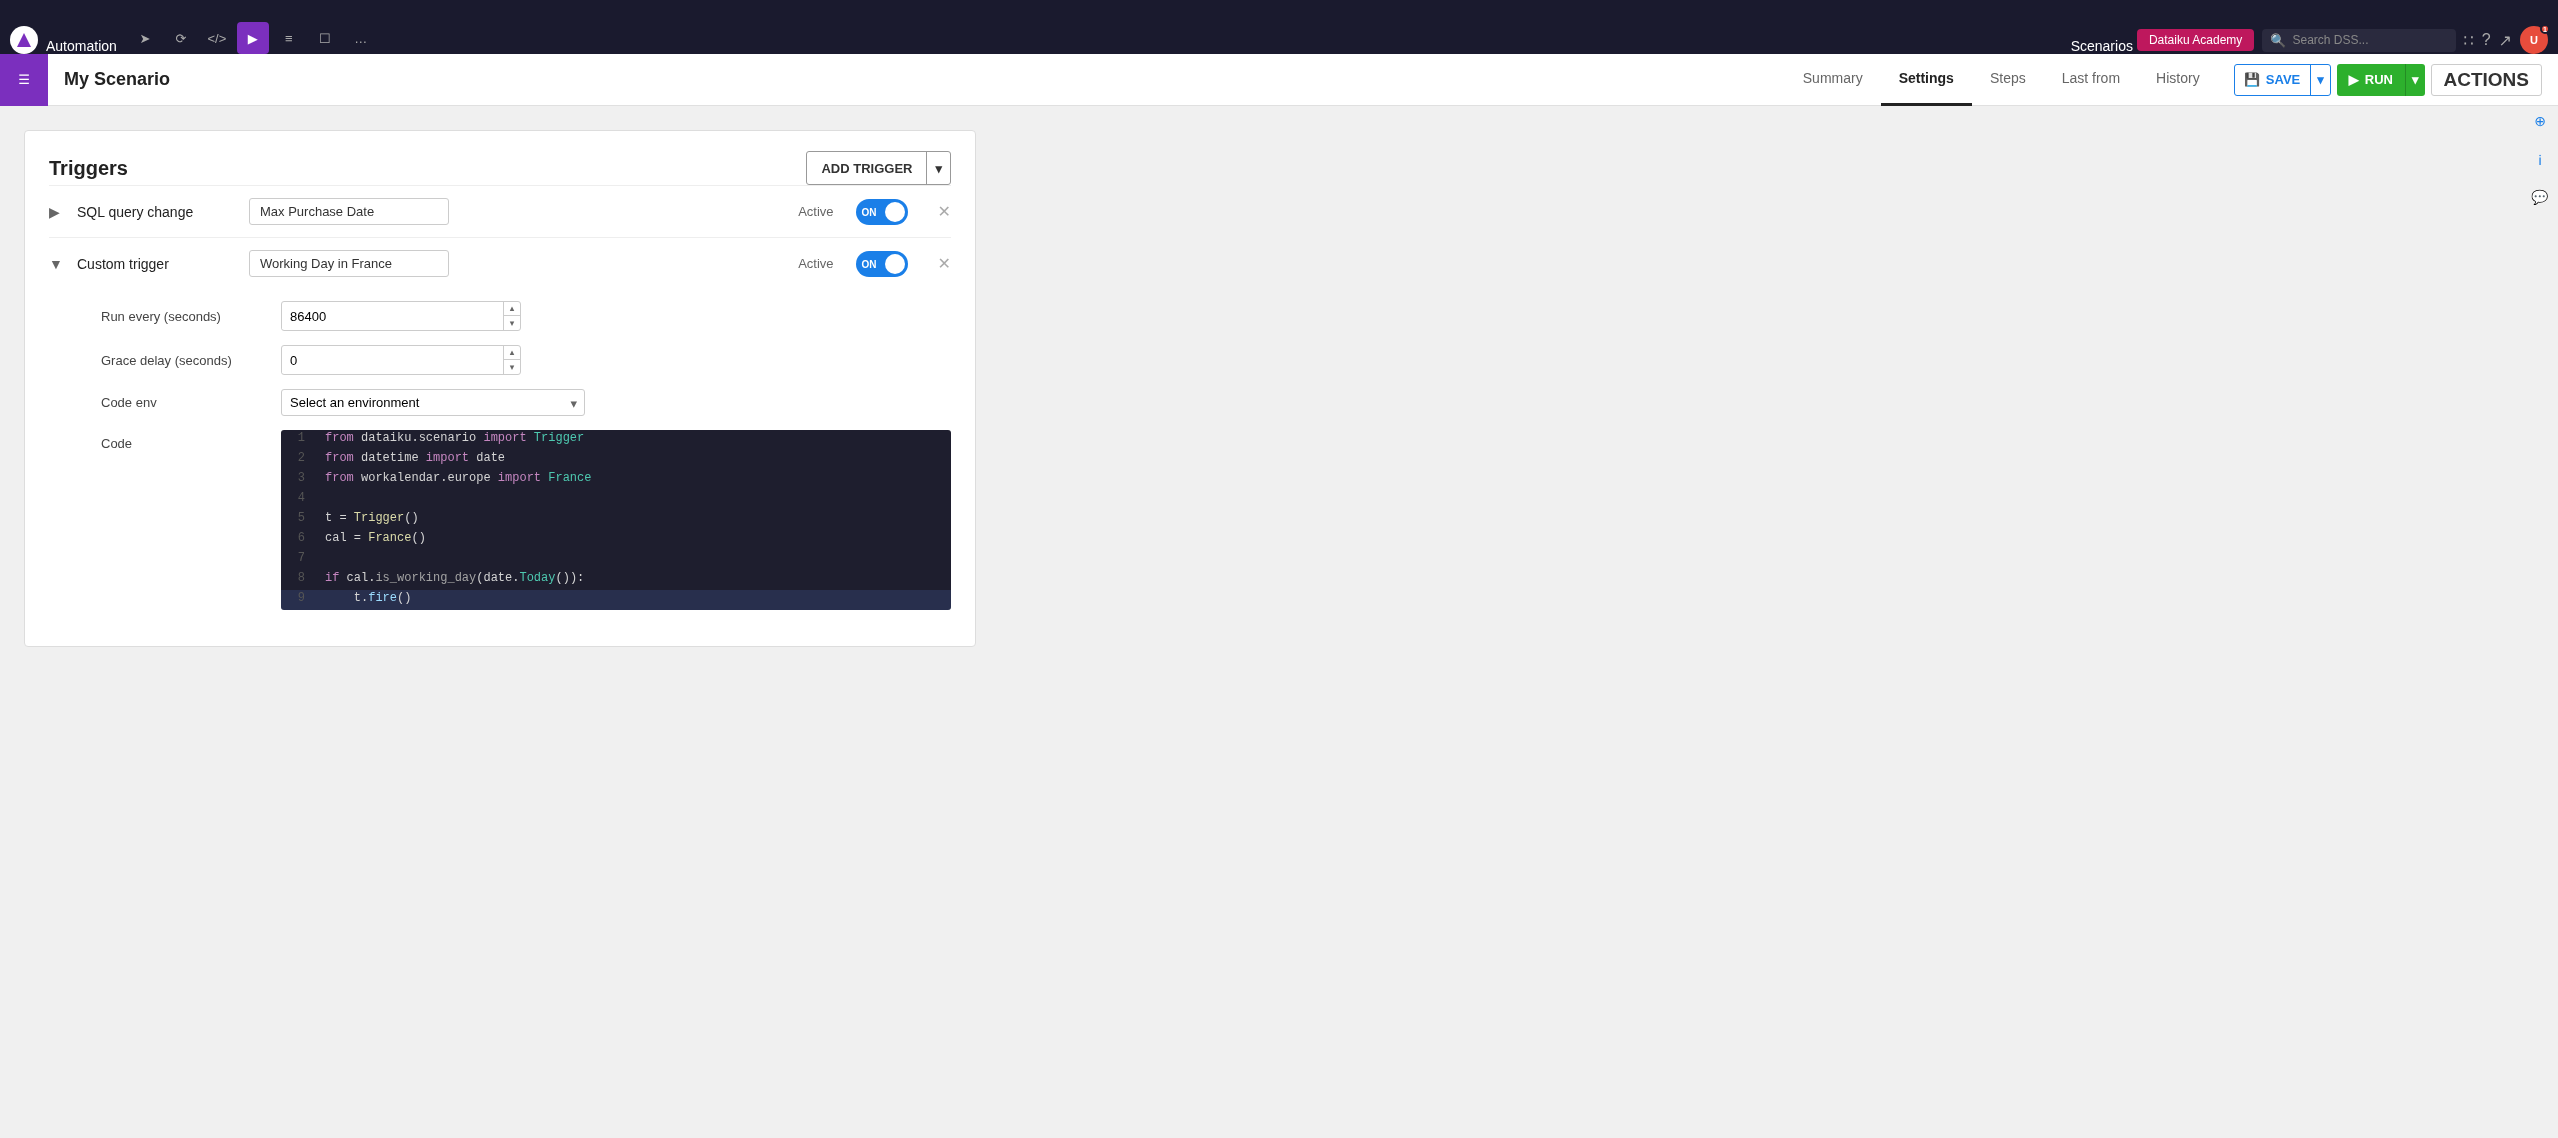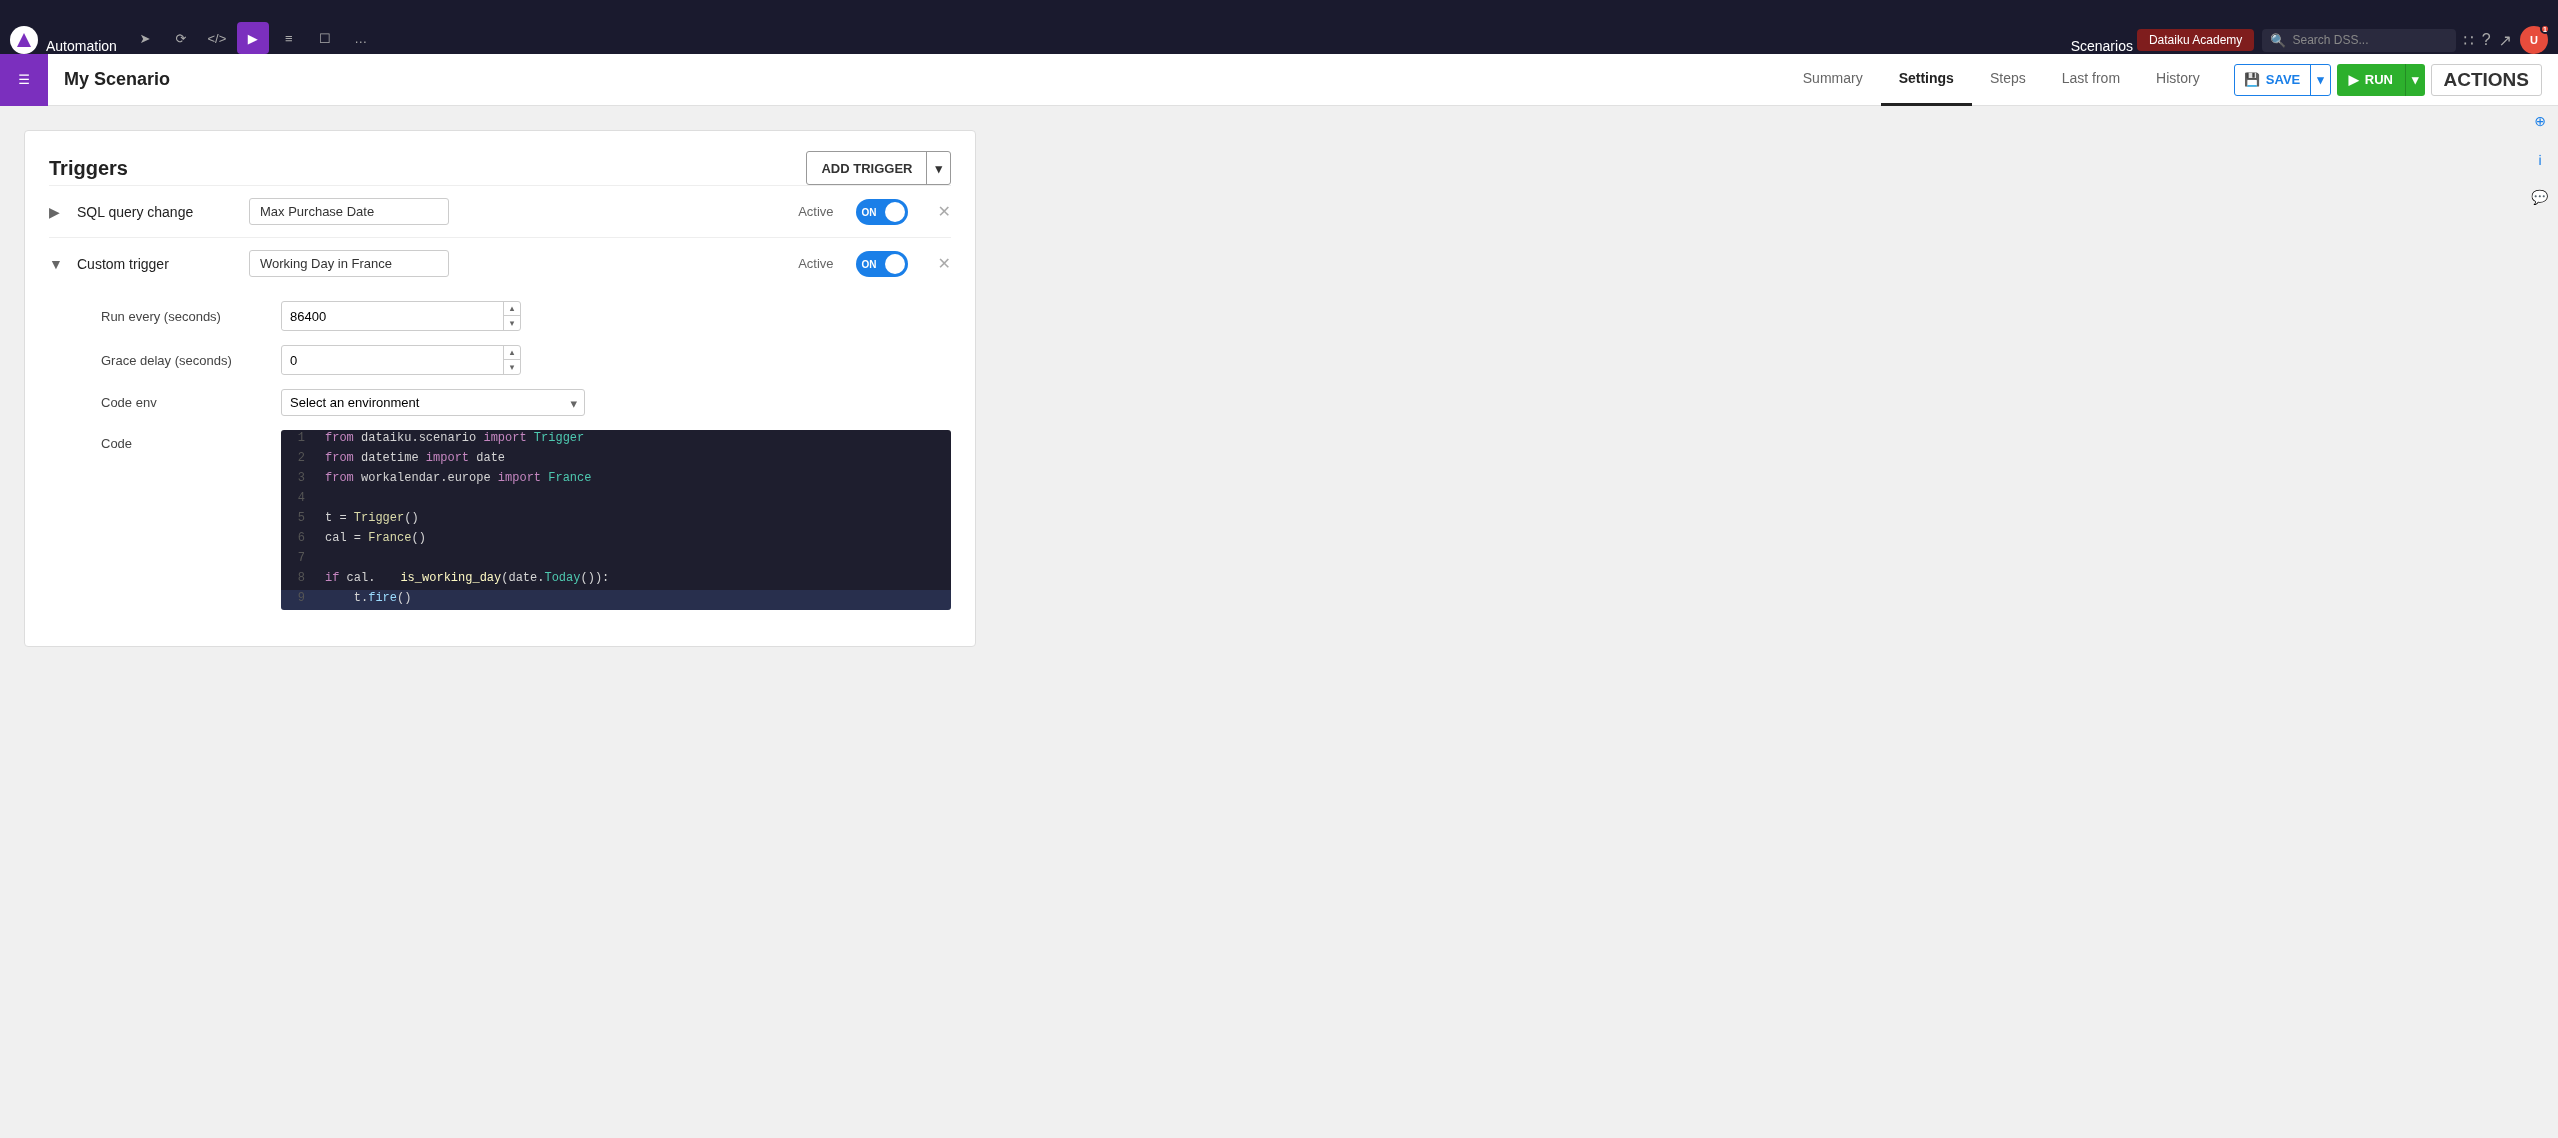--- a/index.html
+++ b/index.html
@@ -11,21 +11,21 @@
       padding: 0 10px; gap: 4px; color: #fff;
     }
     .top-nav-logo { width: 28px; height: 28px; background: #fff; border-radius: 50%; display: flex; align-items: center; justify-content: center; margin-right: 4px; }
     .top-nav-logo-inner { width: 14px; height: 14px; background: #7b2fbe; clip-path: polygon(50% 0%, 100% 100%, 0% 100%); }
     .top-nav-title { color: #fff; font-size: 14px; font-weight: 500; margin-right: 8px; }
     .top-nav-icon { width: 32px; height: 32px; display: flex; align-items: center; justify-content: center; color: #aaa; cursor: pointer; border-radius: 4px; }
     .top-nav-icon.active { background: #7b2fbe; color: #fff; }
     .top-nav-separator { flex: 1; }
     .top-nav-scenarios { color: #fff; font-size: 14px; font-weight: 500; }
     .top-nav-right { display: flex; align-items: center; gap: 8px; margin-left: auto; }
-    .top-nav-instance { background: #7f1d1d; color: #fff; padding: 4px 12px; border-radius: 4px; font-size: 12px; }
+    .top-nav-instance { background: #be185d; color: #fff; padding: 4px 12px; border-radius: 4px; font-size: 12px; }
     .search-box { display: flex; align-items: center; background: #2a2a3e; border-radius: 4px; padding: 4px 8px; gap: 6px; min-width: 180px; }
     .search-box input { background: none; border: none; color: #ccc; font-size: 12px; outline: none; }
     .search-box input::placeholder { color: #888; }
     .top-nav-grid, .top-nav-help, .top-nav-chart { color: #aaa; cursor: pointer; font-size: 16px; }
     .avatar { width: 28px; height: 28px; background: #e74c3c; border-radius: 50%; display: flex; align-items: center; justify-content: center; color: #fff; font-size: 11px; font-weight: bold; position: relative; }
     .avatar-badge { position: absolute; top: -2px; right: -2px; width: 10px; height: 10px; background: #e74c3c; border-radius: 50%; border: 2px solid #1a1a2e; font-size: 7px; display: flex; align-items: center; justify-content: center; }
 
     
     .sec-nav {
       display: flex; align-items: center; background: #fff; height: 52px;
@@ -266,21 +266,21 @@
             <div class="code-line">
               <span class="line-num">6</span>
               <span class="line-content"><span style="color: rgb(212, 212, 212);">cal = </span><span style="color: rgb(220, 220, 170);">France</span><span style="color: rgb(212, 212, 212);">()</span></span>
             </div>
             <div class="code-line">
               <span class="line-num">7</span>
               <span class="line-content"> </span>
             </div>
             <div class="code-line">
               <span class="line-num">8</span>
-              <span class="line-content"><span style="color: rgb(197, 134, 192);">if </span><span style="color: rgb(212, 212, 212);">cal.</span><span style="color: #fef9c3; margin-left: 25px;">is_working_day</span><span style="color: rgb(212, 212, 212);">(date.</span><span style="color: rgb(78, 201, 176);">Today</span><span style="color: rgb(212, 212, 212);">()):</span></span>
+              <span class="line-content"><span style="color: rgb(197, 134, 192);">if </span><span style="color: rgb(212, 212, 212);">cal.</span><span style="color: #a3a3a3;">is_working_day</span><span style="color: rgb(212, 212, 212);">(date.</span><span style="color: rgb(78, 201, 176);">Today</span><span style="color: rgb(212, 212, 212);">()):</span></span>
             </div>
             <div class="code-line highlighted">
               <span class="line-num">9</span>
               <span class="line-content"><span style="color: rgb(212, 212, 212);">    t.</span><span style="color: rgb(156, 220, 254);">fire</span><span style="color: rgb(212, 212, 212);">()</span></span>
             </div>
           </div>
       </div>
 
     </div>
   </div>

